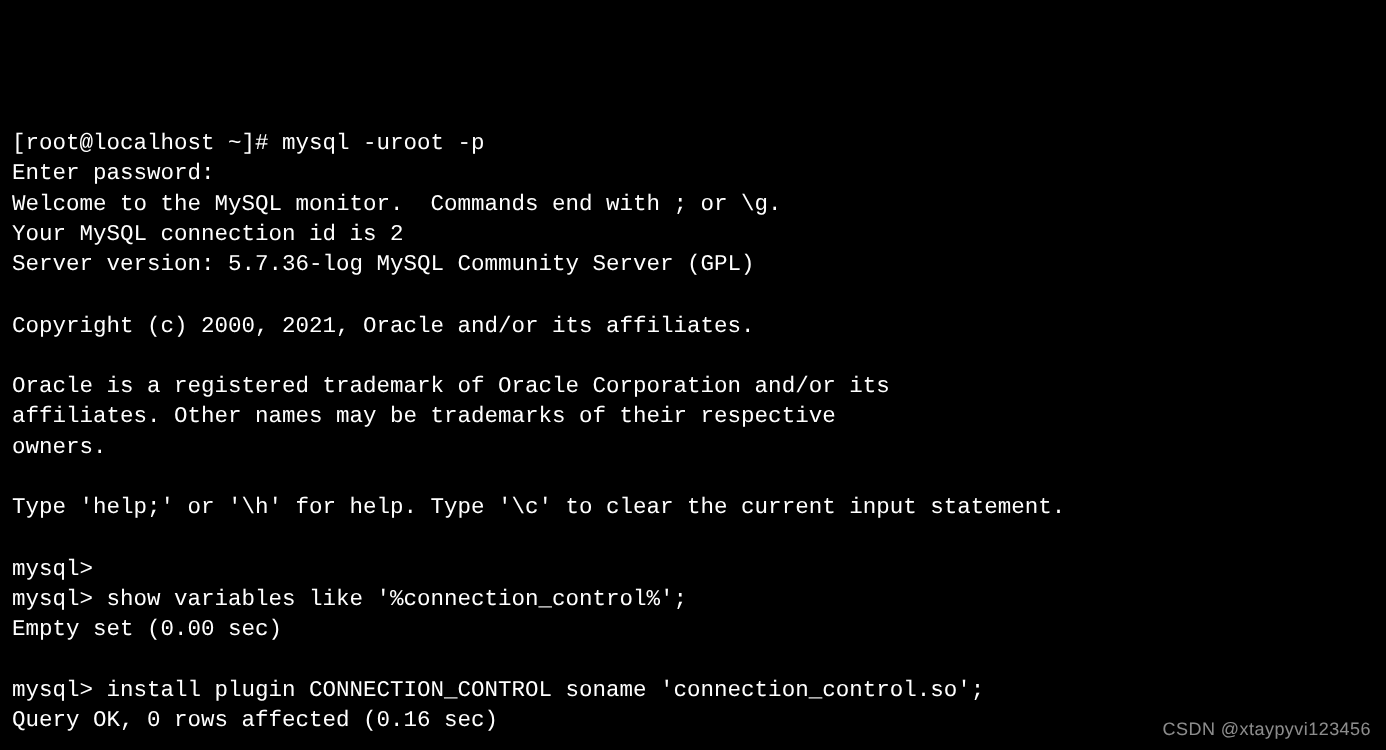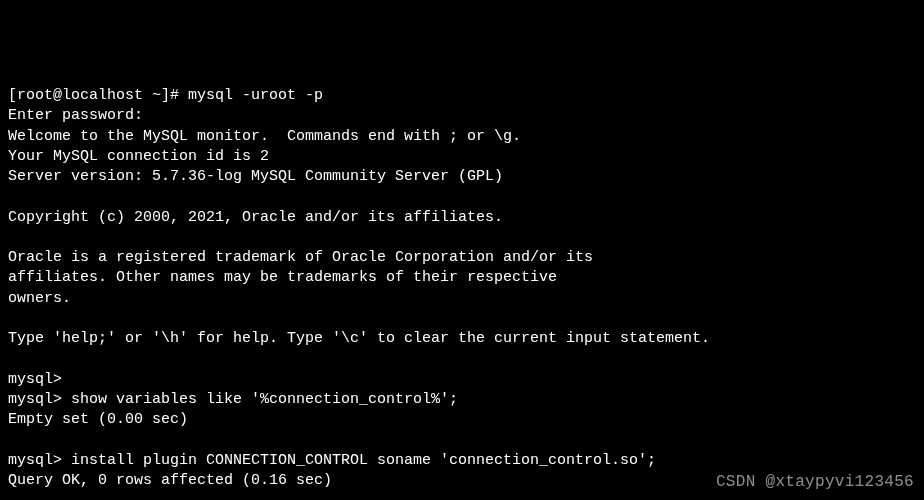--- a/index.html
+++ b/index.html
@@ -21,22 +21,22 @@
       white-space: pre-wrap;
     }
     .terminal-line {
       display: block;
     }
     .watermark {
       position: absolute;
       bottom: 6px;
       right: 10px;
       color: rgba(255, 255, 255, 0.55);
-      font-family: Liberation Mono, monospace;
-      font-size: 16px;
+      font-family: Liberation Sans, sans-serif;
+      font-size: 12px;
       letter-spacing: 0.3px;
     }
   </style>
 </head>
 <body>
 
 
 
 <div><span class="terminal-line">[root@localhost ~]# mysql -uroot -p</span><span class="terminal-line">Enter password:</span><span class="terminal-line">Welcome to the MySQL monitor.  Commands end with ; or \g.</span><span class="terminal-line">Your MySQL connection id is 2</span><span class="terminal-line">Server version: 5.7.36-log MySQL Community Server (GPL)</span><span class="terminal-line">&nbsp;</span><span class="terminal-line">Copyright (c) 2000, 2021, Oracle and/or its affiliates.</span><span class="terminal-line">&nbsp;</span><span class="terminal-line">Oracle is a registered trademark of Oracle Corporation and/or its</span><span class="terminal-line">affiliates. Other names may be trademarks of their respective</span><span class="terminal-line">owners.</span><span class="terminal-line">&nbsp;</span><span class="terminal-line">Type 'help;' or '\h' for help. Type '\c' to clear the current input statement.</span><span class="terminal-line">&nbsp;</span><span class="terminal-line">mysql&gt;</span><span class="terminal-line">mysql&gt; show variables like '%connection_control%';</span><span class="terminal-line">Empty set (0.00 sec)</span><span class="terminal-line">&nbsp;</span><span class="terminal-line">mysql&gt; install plugin CONNECTION_CONTROL soname 'connection_control.so';</span><span class="terminal-line">Query OK, 0 rows affected (0.16 sec)</span><span class="terminal-line">&nbsp;</span></div>
 

